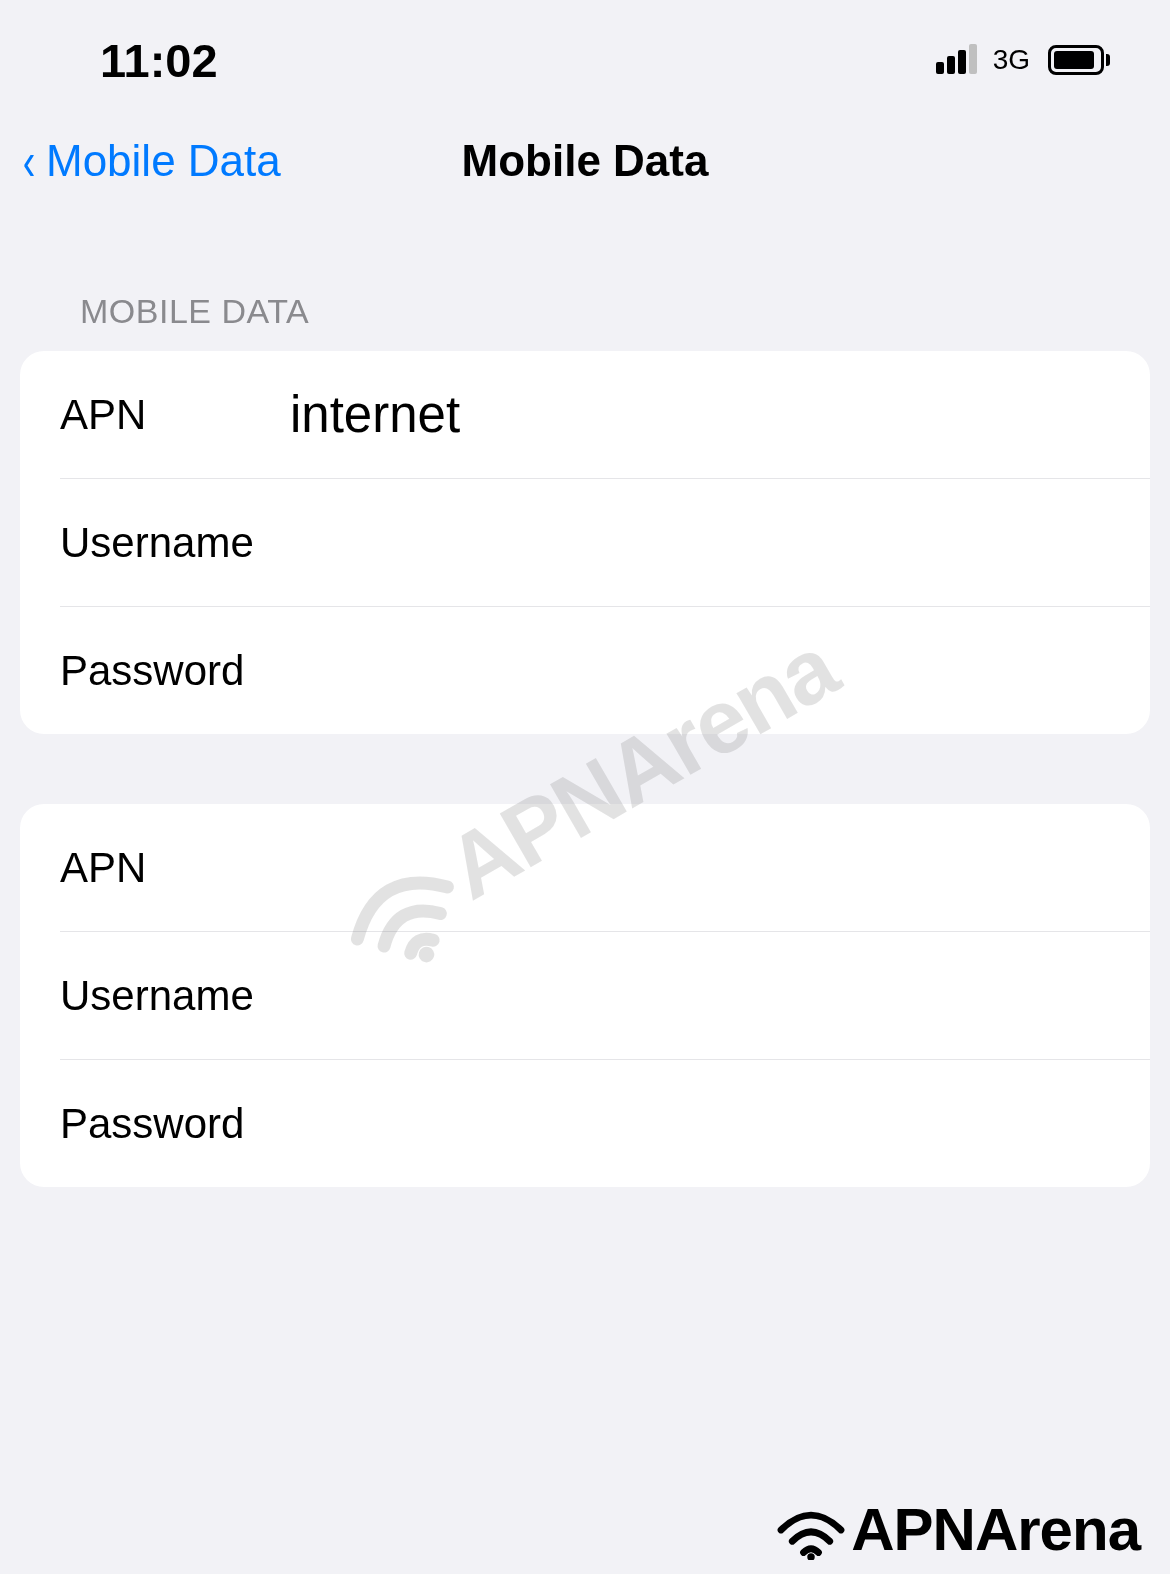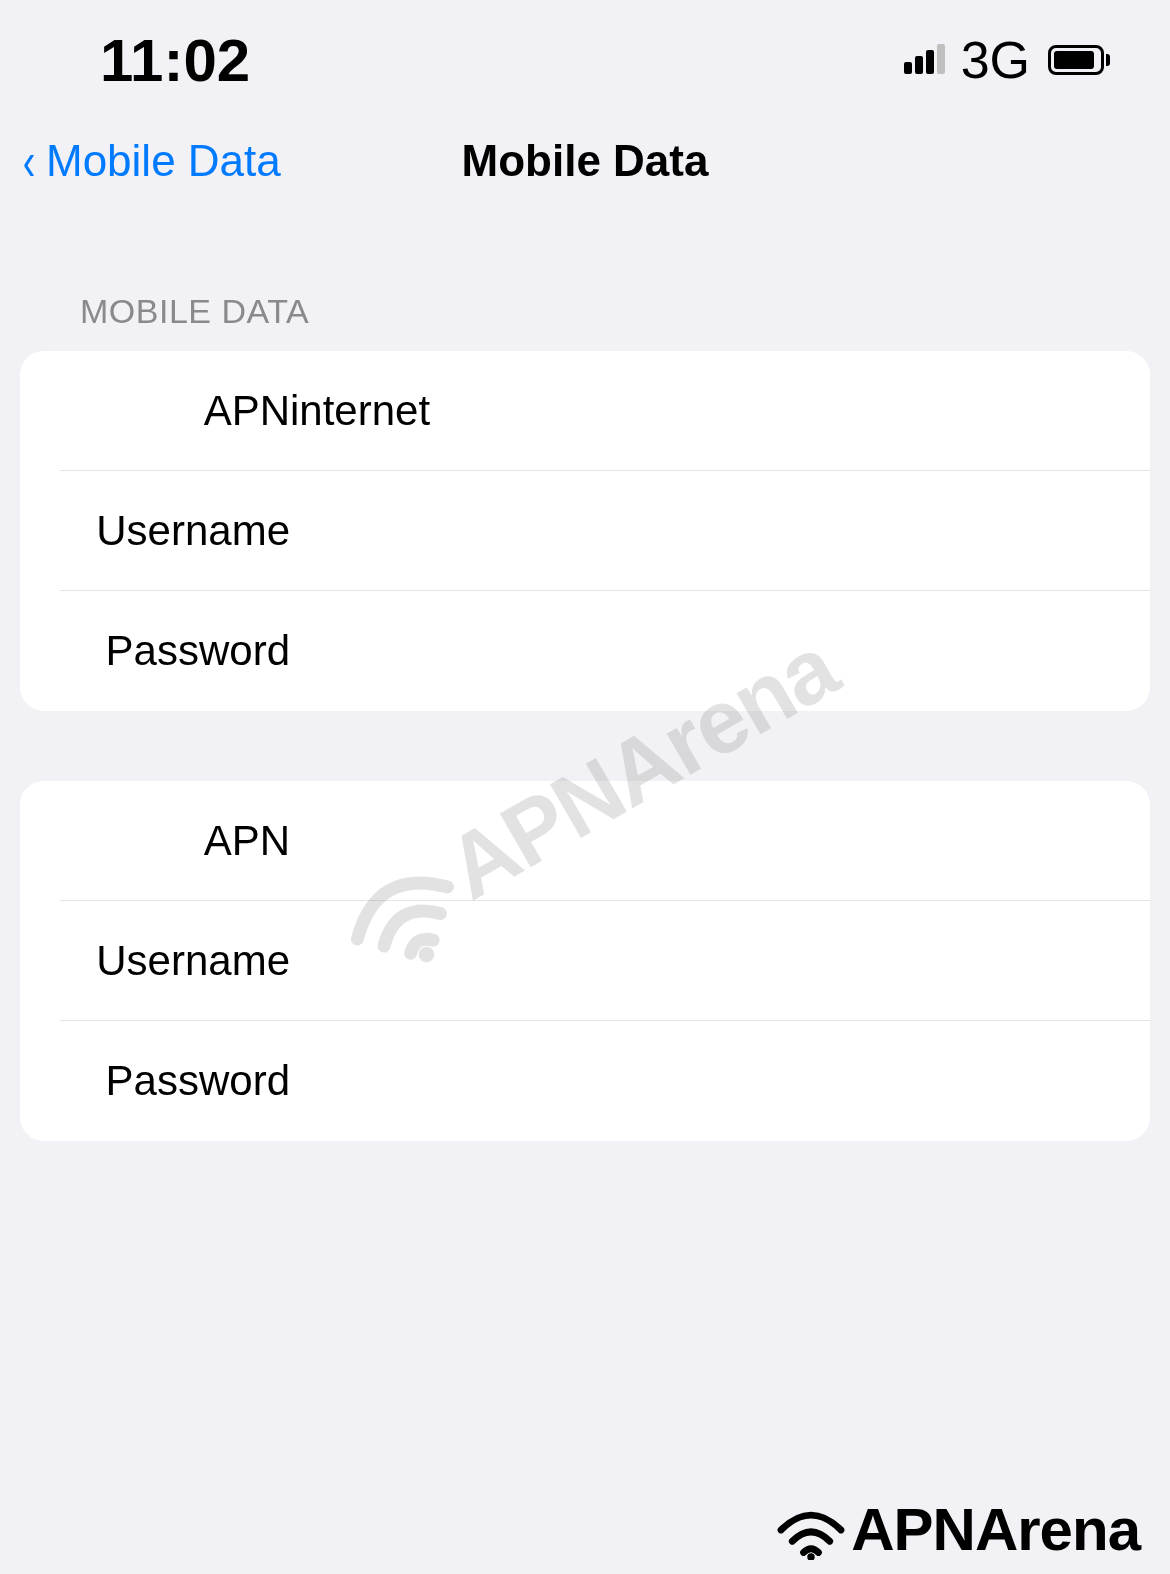--- a/index.html
+++ b/index.html
@@ -19,21 +19,21 @@
     
     .status-bar {
       display: flex;
       justify-content: space-between;
       align-items: center;
       padding: 40px 60px 20px 100px;
       height: 100px;
     }
     
     .status-time {
-      font-size: 60px;
+      font-size: 47px;
       font-weight: 600;
       color: #000;
     }
     
     .status-right {
       display: flex;
       align-items: center;
       gap: 12px;
     }
     
@@ -53,21 +53,21 @@
     .signal-bar.inactive {
       background-color: #c0c0c0;
     }
     
     .bar-1 { height: 12px; }
     .bar-2 { height: 18px; }
     .bar-3 { height: 24px; }
     .bar-4 { height: 30px; }
     
     .network-type {
-      font-size: 52px;
+      font-size: 28px;
       font-weight: 400;
       color: #000;
       margin-left: 4px;
     }
     
     .battery {
       display: flex;
       align-items: center;
       margin-left: 6px;
     }
@@ -162,25 +162,24 @@
       margin-left: 40px;
       padding-left: 0;
     }
     
     .row-label {
       font-size: 42px;
       font-weight: 400;
       color: #000;
       width: 230px;
       flex-shrink: 0;
-      text-align: right;
     }
     
     .row-input {
-      font-size: 42px;
+      font-size: 51px;
       font-weight: 400;
       color: #000;
       border: none;
       outline: none;
       background: transparent;
       flex: 1;
       padding: 0;
     }
     
     .watermark-center {

